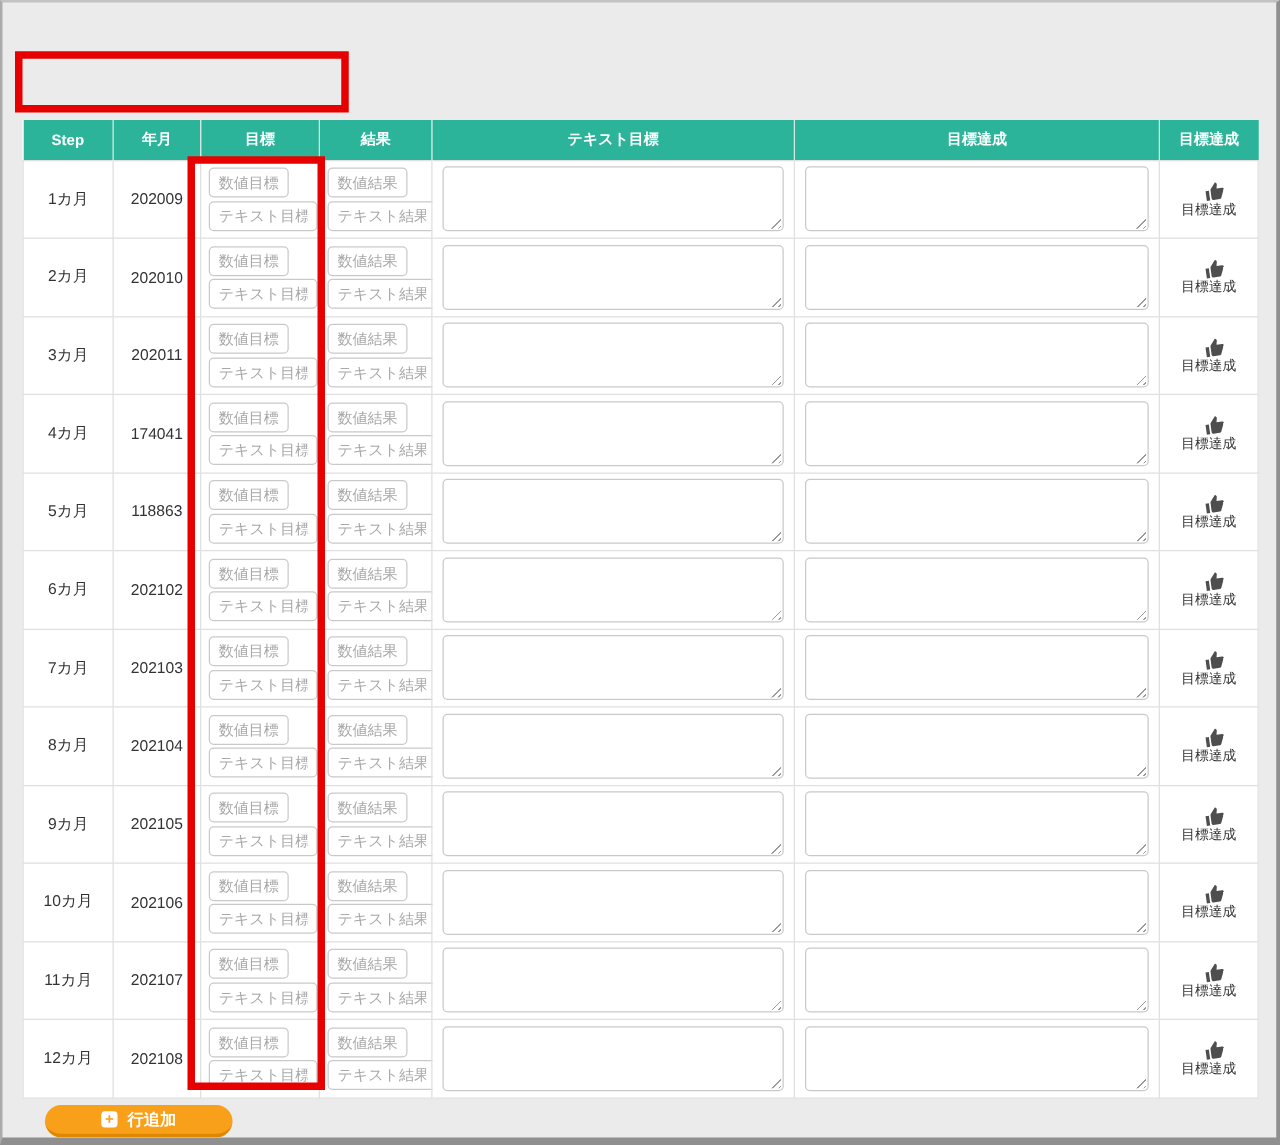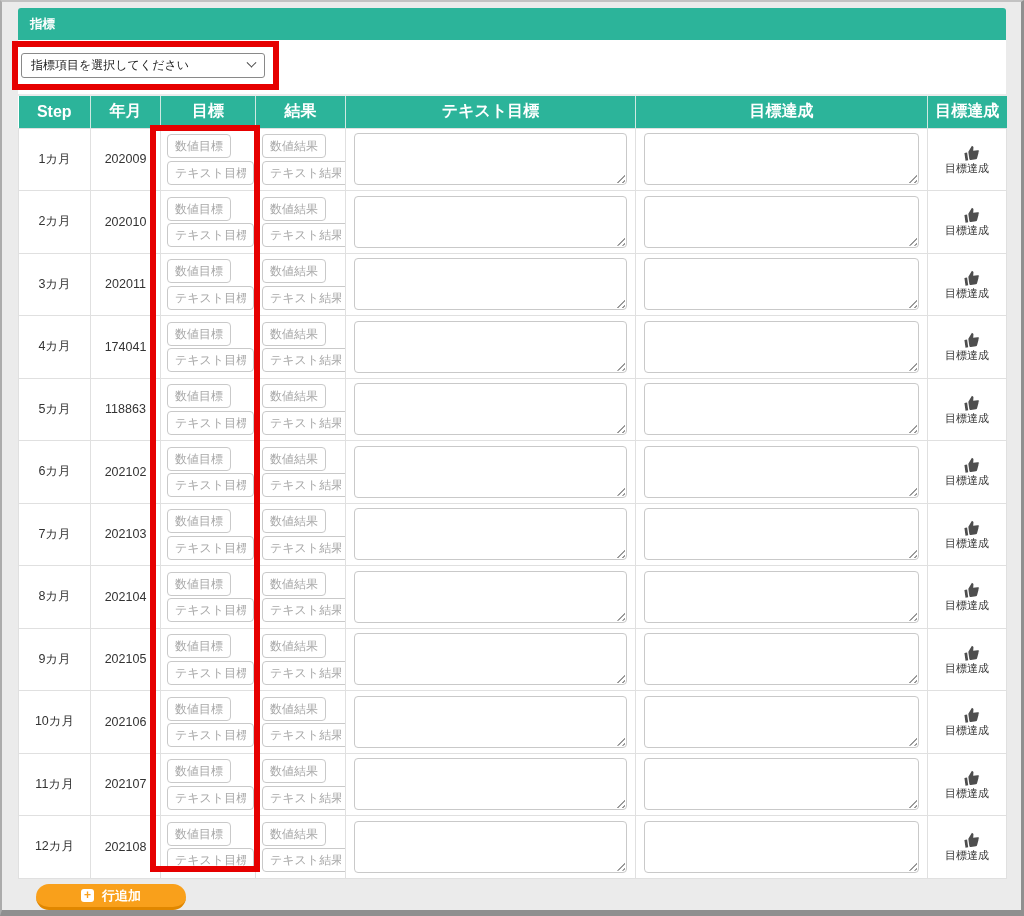--- a/index.html
+++ b/index.html
@@ -57,21 +57,21 @@
   
   table.main{
     position:absolute;left:16px;top:94px;
     width:988px;
     border-collapse:collapse;table-layout:fixed;
     background:#fff;
   }
   table.main th{
     height:32px;
     background:var(--teal);
-    color:#fff;font-size:16px;font-weight:bold;
+    color:#fff;font-size:12px;font-weight:bold;
     border-right:1px solid #cfe9e2;
     text-align:center;vertical-align:middle;
   }
   table.main th:last-child{border-right:none;}
   table.main td{
     border:1px solid #e0e0e0;
     height:62.5px;
     vertical-align:middle;
     font-size:12.5px;color:#333;
     background:#fff;
@@ -141,30 +141,21 @@
     z-index:6;
   }
   .annot-select{left:10px;top:39px;width:267px;height:49px;}
   .annot-col{left:148px;top:123px;width:110px;height:747px;}
 </style>
 </head>
 <body>
 
 <div class="window">
 
-  <div class="titlebar">
-    <span>指標</span>
-  </div>
-
-  <div class="select-strip">
-    <div class="select">
-      <span>指標項目を選択してください</span>
-      <span class="chev"></span>
-    </div>
-  </div>
+
 
   <table class="main">
     <colgroup>
       <col style="width:72px">
         <col style="width:70px">
         <col style="width:95px">
       <col style="width:90px">
         <col style="width:290px">
         <col style="width:292px">
       <col style="width:79px">

